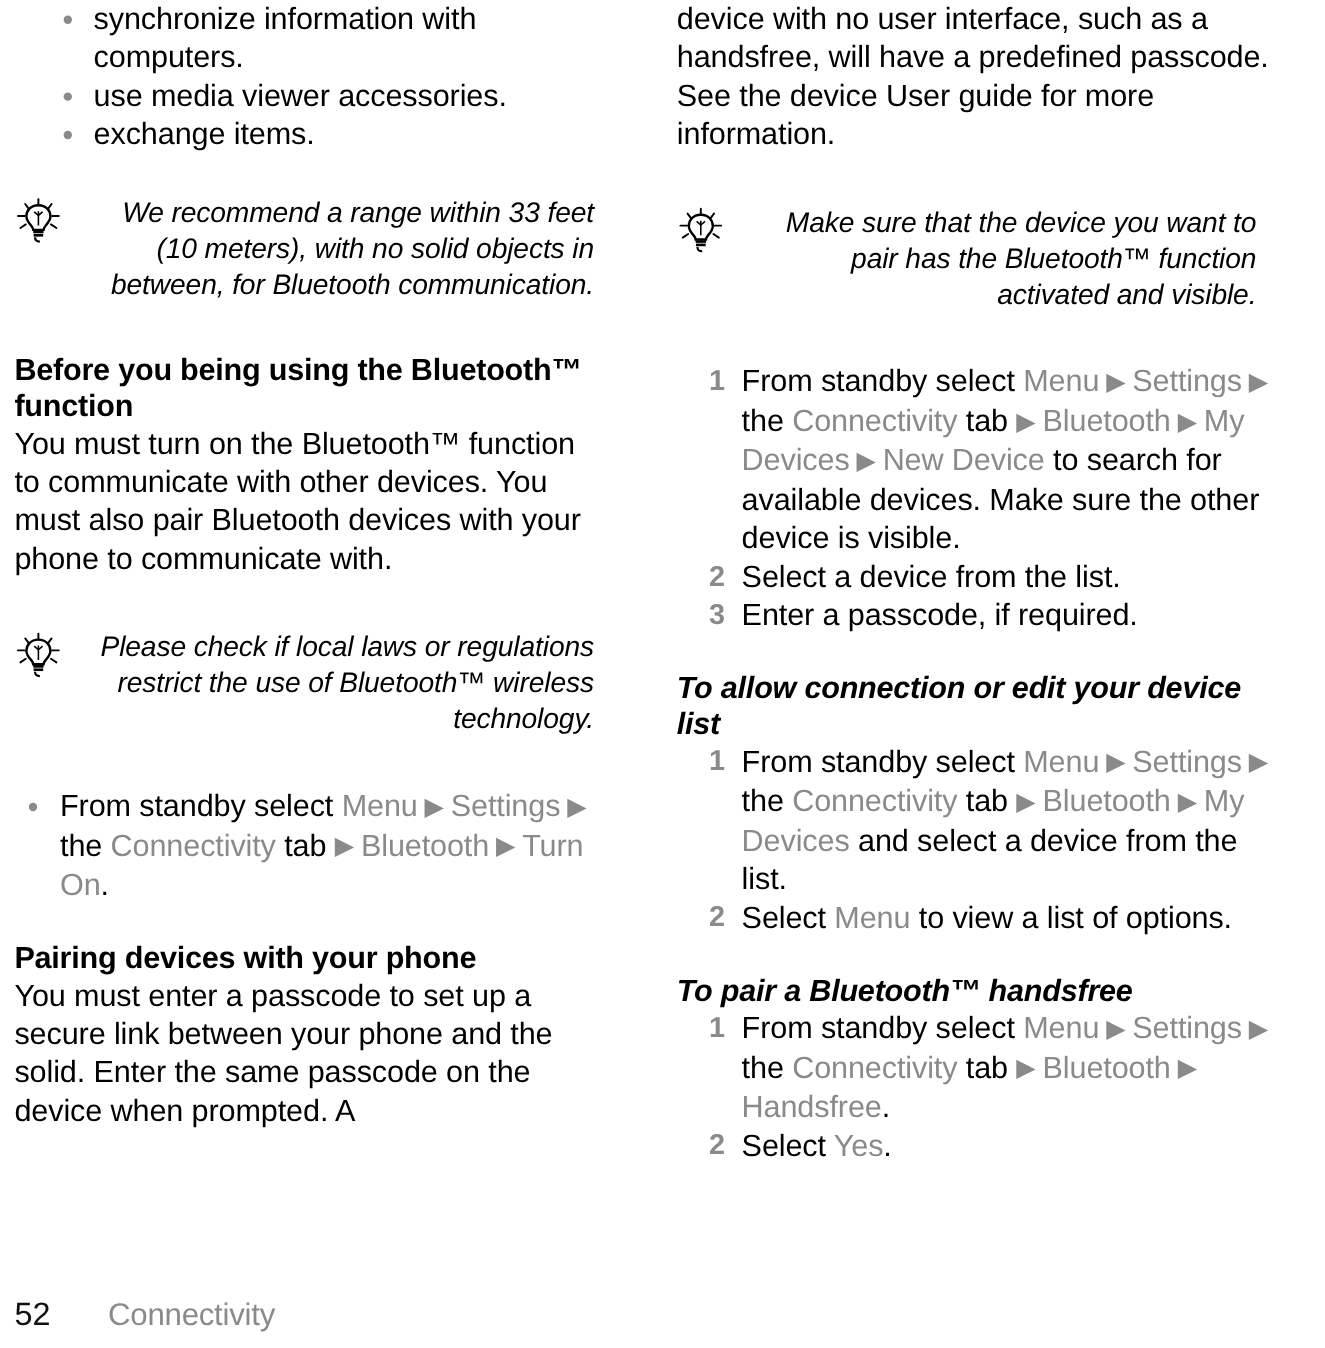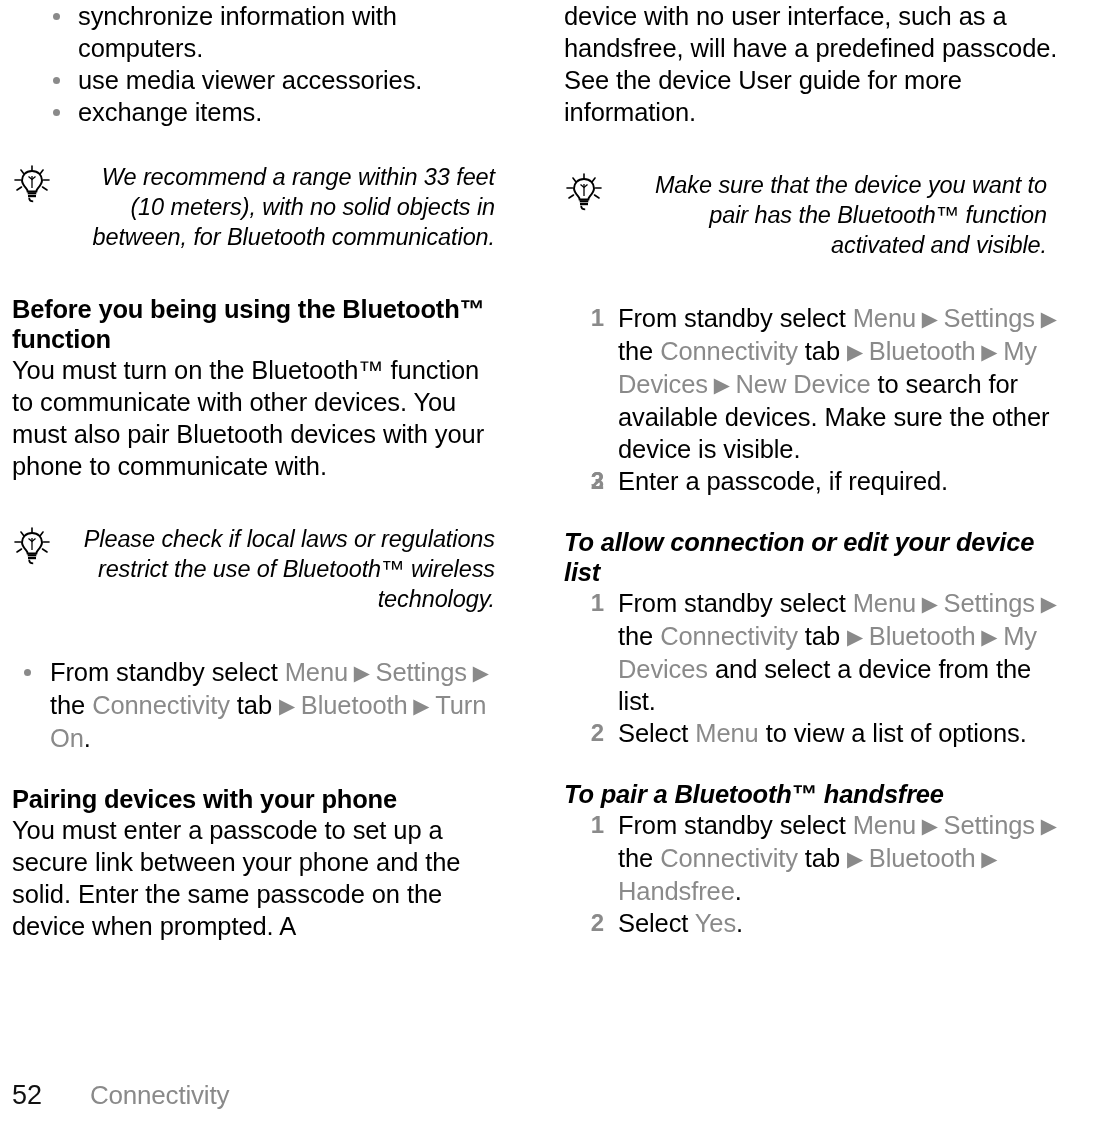--- a/index.html
+++ b/index.html
@@ -282,21 +282,21 @@
     </div>
 
     <div class="gap-lg"></div>
 
 
     <ol class="steps">
       <li>
         <span class="step-num">1</span><span>From standby select </span><span class="ui-term">Menu</span><span class="arrow"> ▶ </span><span class="ui-term">Settings</span><span class="arrow"> ▶</span><span> the </span><span class="ui-term">Connectivity</span><span> tab </span><span class="arrow">▶ </span><span class="ui-term">Bluetooth</span><span class="arrow"> ▶ </span><span class="ui-term">My Devices</span><span class="arrow"> ▶ </span><span class="ui-term">New Device</span><span> to search for available devices. Make sure the other device is visible.</span>
       </li>
       <li>
-        <span class="step-num">2</span>
+        <span class="step-num">2</span><span>Select a device from the list.</span>
       </li>
       <li>
         <span class="step-num">3</span><span>Enter a passcode, if required.</span>
       </li>
     </ol>
 
     <div class="gap-lg"></div>
 
     <h3 class="heading-bolditalic">To allow connection or edit your device list</h3>
 

